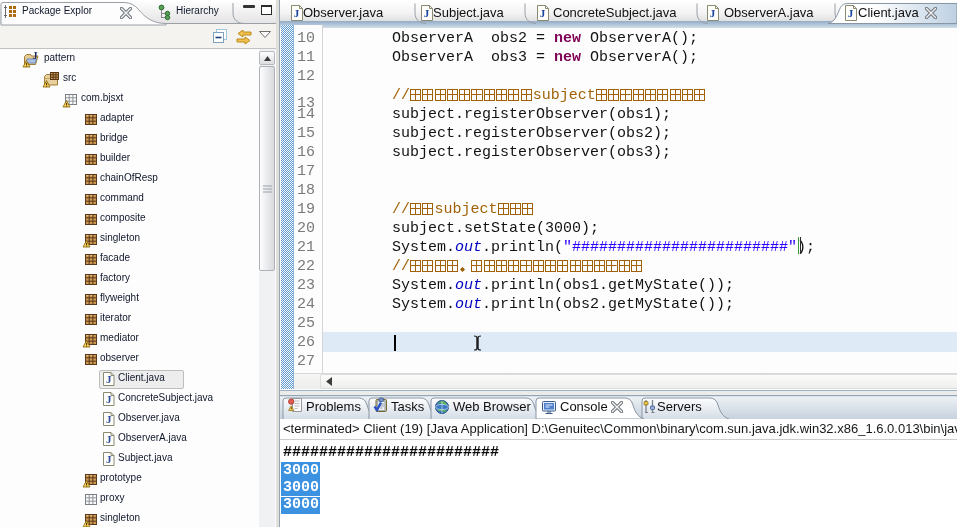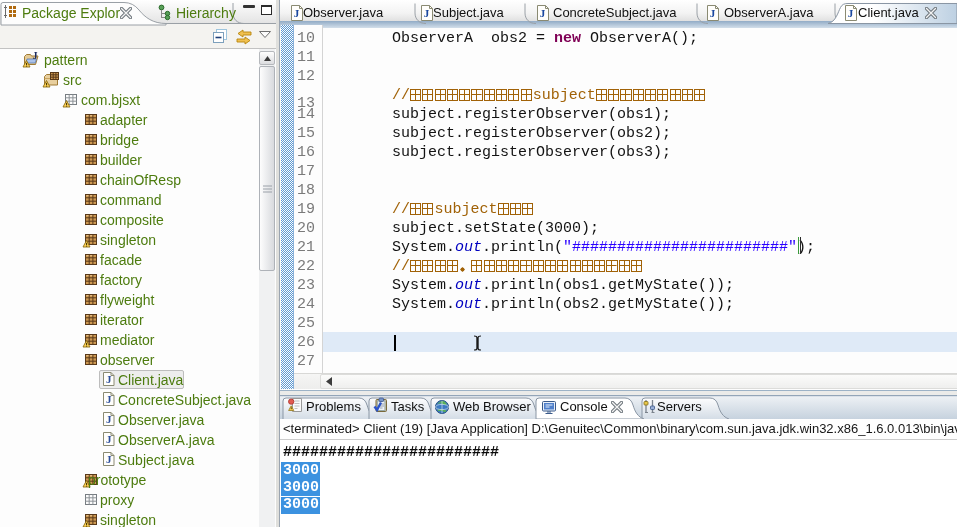--- a/index.html
+++ b/index.html
@@ -1,16 +1,16 @@
 <!DOCTYPE html>
 <html><head><meta charset="utf-8"><style>
 *{margin:0;padding:0;box-sizing:border-box}
 html,body{width:957px;height:527px;overflow:hidden}
 #root{position:relative;width:957px;height:527px;background:#f2f1ee;font-family:"Liberation Sans",sans-serif;overflow:hidden;-webkit-font-smoothing:antialiased}
-.tl{position:absolute;font-size:14px;color:#4d7c0f;white-space:pre}
+.tl{position:absolute;font-size:10px;color:#0f172a;white-space:pre}
 .tabt{position:absolute;font-size:13px;color:#101010;white-space:pre}
 .ic{position:absolute}
 .ln{position:absolute;right:7px;height:19px;line-height:19px;font-family:"Liberation Mono",monospace;font-size:15px;color:#7a7a7a}
 .cl{position:absolute;left:0;height:19px;line-height:19px;font-family:"Liberation Mono",monospace;font-size:15px;color:#131313;white-space:pre;padding-left:72px}
 .kw{color:#7f0055;font-weight:bold}
 .cm{color:#a16207}
 .str{color:#2a00ff}
 .st{color:#0000c0;font-style:italic}
 .g{display:inline-block;width:11.1px;height:12px;border:1px solid;margin:0 1.2px -1.5px 0;background:linear-gradient(currentColor,currentColor) center/100% 1px no-repeat,linear-gradient(currentColor,currentColor) center/1px 100% no-repeat}
 .gc{display:inline-block;width:11px;height:12px;margin:0 1.2px -1.5px 0;background:radial-gradient(circle at 2.5px 2.5px,currentColor 1.9px,transparent 2.3px) no-repeat 1px 7px/6px 6px}
@@ -209,21 +209,21 @@
       </svg>
       <span class="tl" style="left:118px;top:452.0px">Subject.java</span>
       <svg class="ic" style="left:82px;top:471.0px" width="18" height="17" viewBox="0 0 18 17">
         <rect x="3.5" y="3.5" width="11" height="10" fill="#cd9952" stroke="#59391a"></rect>
         <path d="M7.2 3.5V13.5 M10.9 3.5V13.5 M3.5 6.8H14.5 M3.5 10.2H14.5" stroke="#59391a" fill="none"></path>
         <path d="M4.5 4.5h2 M8.2 4.5h2" stroke="#e8c894" stroke-width="0.8"></path>
         <path d="M1 16 L4.5 9.5 L8 16 Z" fill="#ffd255" stroke="#8a6d17" stroke-width="0.9"></path>
         <rect x="4.1" y="11.8" width="1" height="2.2" fill="#3a2c00"></rect>
         <rect x="4.1" y="14.6" width="1" height="1" fill="#3a2c00"></rect>
       </svg>
-      <span class="tl" style="left:88px;top:472.0px">prototype</span>
+      <span class="tl" style="left:100px;top:472.0px">prototype</span>
       <svg class="ic" style="left:82px;top:491.0px" width="18" height="17" viewBox="0 0 18 17">
         <rect x="3.5" y="3.5" width="11" height="10" fill="#fbfbfb" stroke="#777d82"></rect>
         <path d="M7.2 3.5V13.5 M10.9 3.5V13.5 M3.5 6.8H14.5 M3.5 10.2H14.5" stroke="#8d9398" fill="none"></path>
       </svg>
       <span class="tl" style="left:100px;top:492.0px">proxy</span>
       <svg class="ic" style="left:82px;top:511.0px" width="18" height="17" viewBox="0 0 18 17">
         <rect x="3.5" y="3.5" width="11" height="10" fill="#cd9952" stroke="#59391a"></rect>
         <path d="M7.2 3.5V13.5 M10.9 3.5V13.5 M3.5 6.8H14.5 M3.5 10.2H14.5" stroke="#59391a" fill="none"></path>
         <path d="M4.5 4.5h2 M8.2 4.5h2" stroke="#e8c894" stroke-width="0.8"></path>
         <path d="M1 16 L4.5 9.5 L8 16 Z" fill="#ffd255" stroke="#8a6d17" stroke-width="0.9"></path>
@@ -327,20 +327,21 @@
         <div class="ln" style="top:295px">24</div>
         <div class="ln" style="top:314px">25</div>
         <div class="ln" style="top:333px">26</div>
         <div class="ln" style="top:352px">27</div>
       </div>
 
   <div style="position:absolute;left:43px;top:332px;width:634px;height:20px;background:#dfeaf7"></div>
 
   <div style="position:absolute;left:40px;top:0;width:637px;height:400px">
         <div class="cl" style="top:29px">ObserverA&nbsp;&nbsp;obs2 = <span class="kw">new</span> ObserverA();</div>
+        <div class="cl" style="top:48px">ObserverA&nbsp;&nbsp;obs3 = <span class="kw">new</span> ObserverA();</div>
         <div class="cl" style="top:86px"><span class="cm">//<i class="g"></i><i class="g"></i><i class="g"></i><i class="g"></i><i class="g"></i><i class="g"></i><i class="g"></i><i class="g"></i><i class="g"></i><i class="g"></i>subject<i class="g"></i><i class="g"></i><i class="g"></i><i class="g"></i><i class="g"></i><i class="g"></i><i class="g"></i><i class="g"></i><i class="g"></i></span></div>
         <div class="cl" style="top:105px">subject.registerObserver(obs1);</div>
         <div class="cl" style="top:124px">subject.registerObserver(obs2);</div>
         <div class="cl" style="top:143px">subject.registerObserver(obs3);</div>
         <div class="cl" style="top:200px"><span class="cm">//<i class="g"></i><i class="g"></i>subject<i class="g"></i><i class="g"></i><i class="g"></i></span></div>
         <div class="cl" style="top:219px">subject.setState(3000);</div>
         <div class="cl" style="top:238px">System.<span class="st">out</span>.println(<span class="str">"########################"</span>);</div>
         <div class="cl" style="top:257px"><span class="cm">//<i class="g"></i><i class="g"></i><i class="g"></i><i class="g"></i><i class="gc"></i><i class="g"></i><i class="g"></i><i class="g"></i><i class="g"></i><i class="g"></i><i class="g"></i><i class="g"></i><i class="g"></i><i class="g"></i><i class="g"></i><i class="g"></i><i class="g"></i><i class="g"></i><i class="g"></i></span></div>
         <div class="cl" style="top:276px">System.<span class="st">out</span>.println(obs1.getMyState());</div>
         <div class="cl" style="top:295px">System.<span class="st">out</span>.println(obs2.getMyState());</div>

